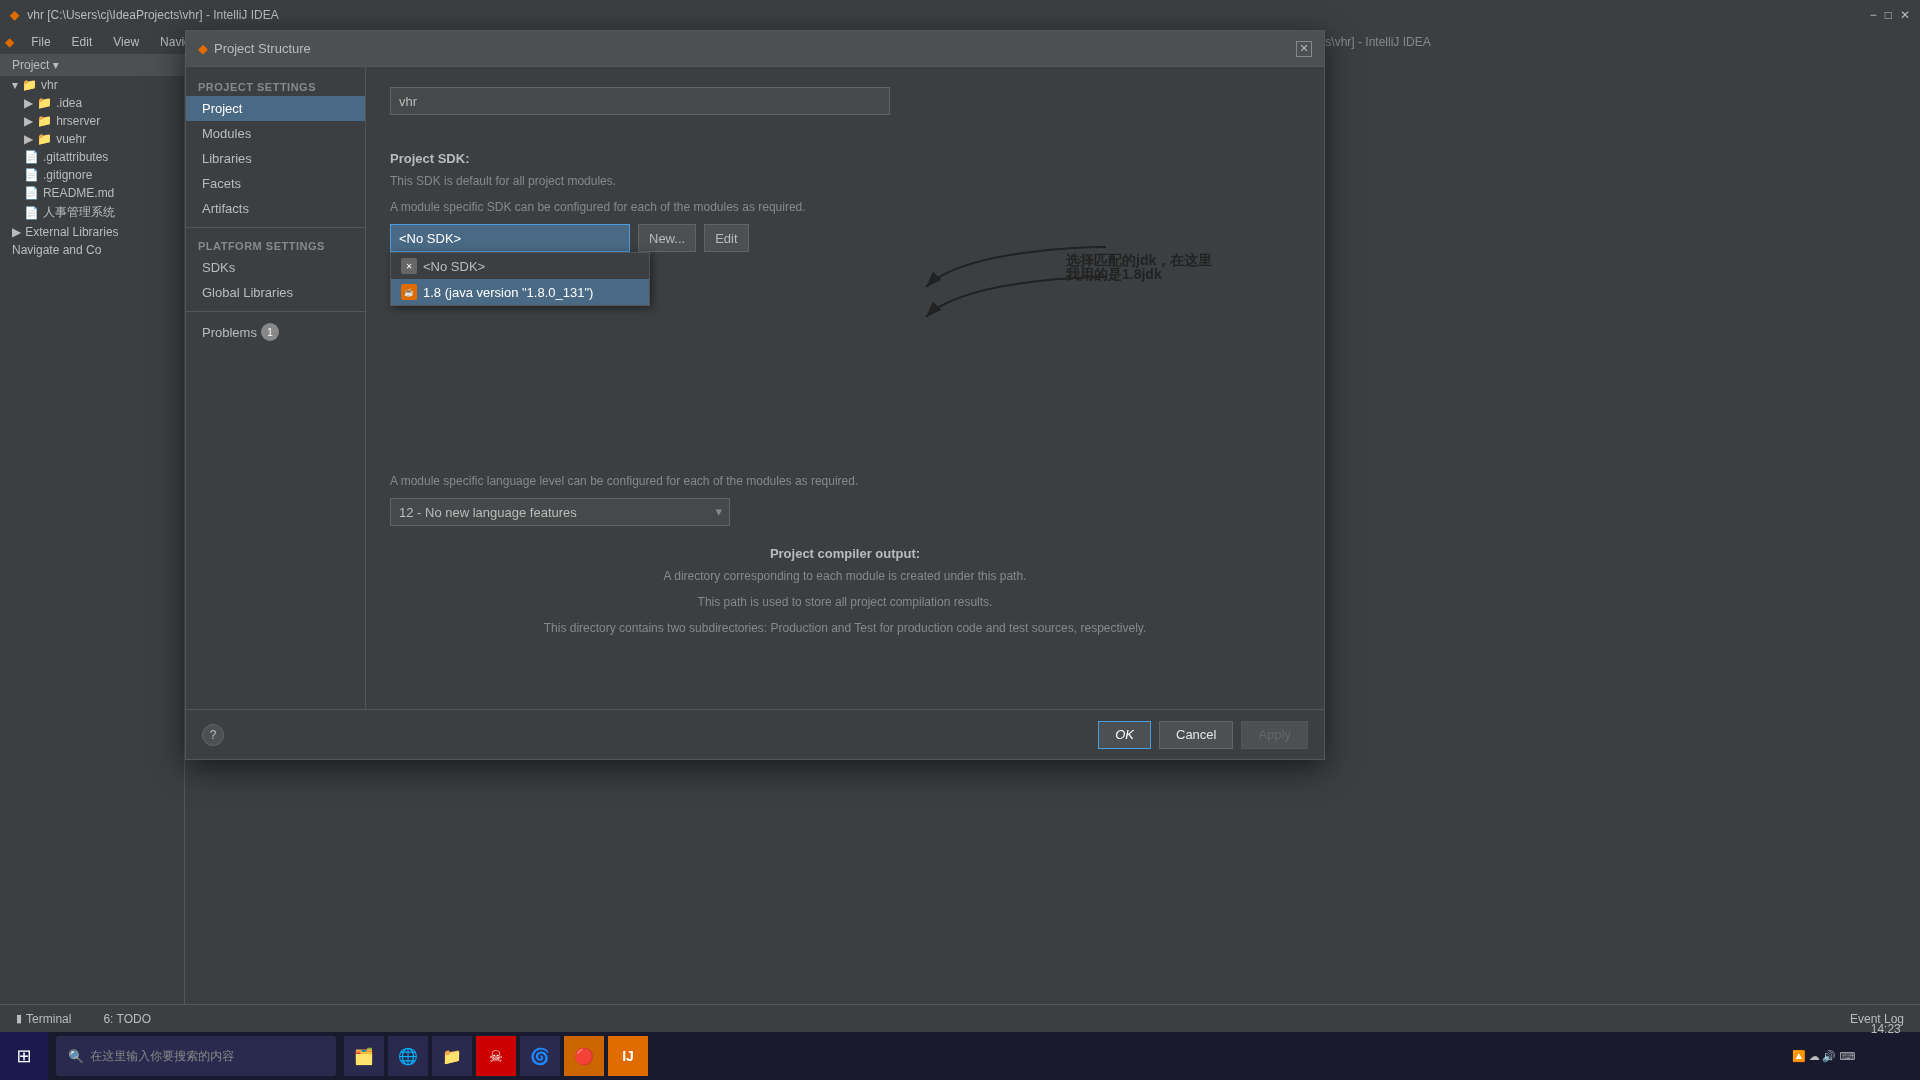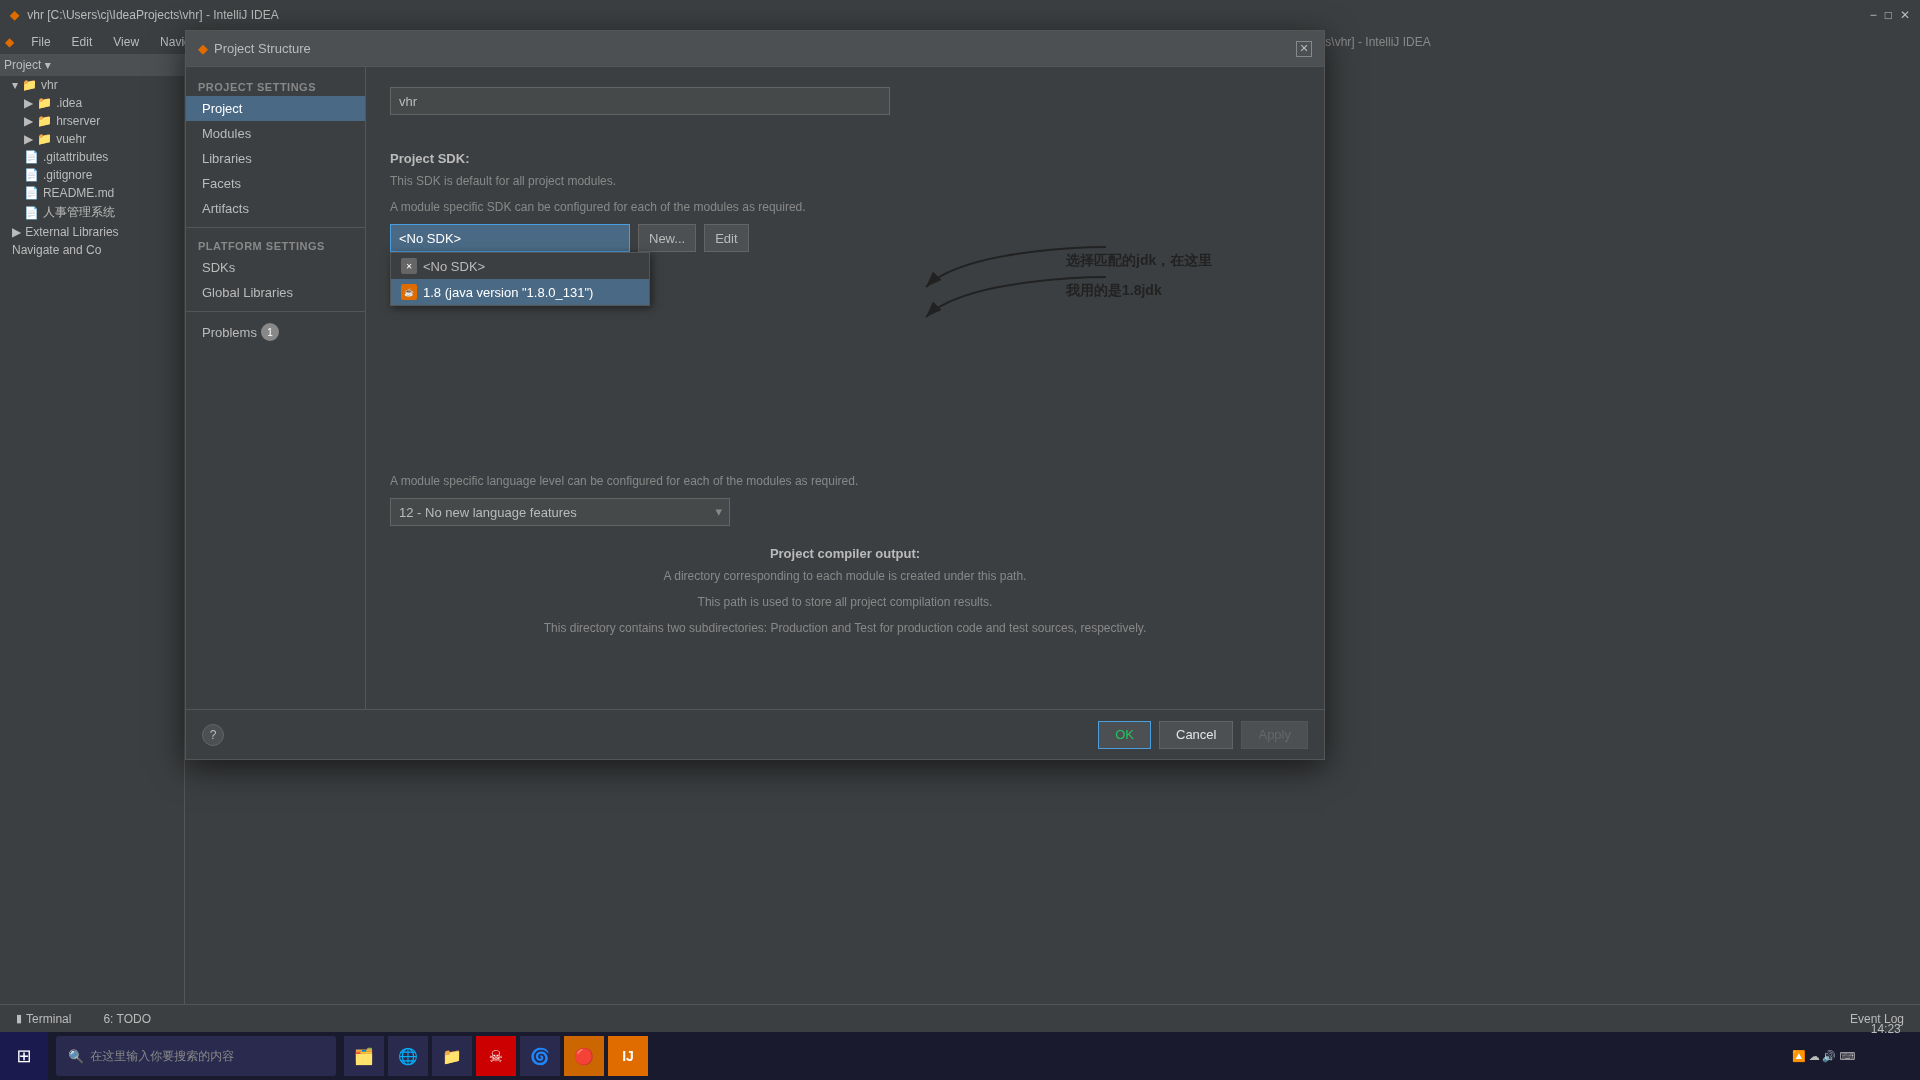--- a/index.html
+++ b/index.html
@@ -60,21 +60,21 @@
       top: 54px; left: 0;
       width: 185px;
       bottom: 60px;
       background: #3c3f41;
       border-right: 1px solid #555;
     }
 
     .project-header {
       display: flex;
       align-items: center;
-      padding: 4px 4px;
+      padding: 4px 12px;
       background: #4c5052;
       color: #bbbbbb;
       font-size: 12px;
       gap: 4px;
     }
 
     .tree-item {
       display: flex;
       align-items: center;
       padding: 2px 8px 2px 12px;
@@ -325,21 +325,22 @@
       padding: 4px 16px;
       font-size: 13px;
       cursor: pointer;
       border: 1px solid #646464;
       background: #4c5052;
       color: #e5e5e5;
     }
     .btn.primary {
       background: #4c5052;
       border-color: #4a9ede;
-      color: #22c55e;
+      color: #ffffff;
+      font-style: italic;
     }
     .btn.disabled {
       color: #666;
       border-color: #555;
       cursor: default;
     }
 
     
     .help-btn {
       width: 22px; height: 22px;
@@ -525,21 +526,21 @@
               <span>1.8 (java version "1.8.0_131")</span>
             </div>
           </div>
         </div>
         <button class="dropdown-btn">New...</button>
         <button class="dropdown-btn">Edit</button>
       </div>
 
       
       <div style="position:absolute; top:185px; left:700px; color:#222; font-size:14px; font-weight:bold; white-space:nowrap;">选择匹配的jdk，在这里</div>
-      <div style="position:absolute; top:215px; left:700px; color:#222; font-size:14px; font-weight:bold; white-space:nowrap;">我用的是1.8jdk</div>
+      <div style="position:absolute; top:199px; left:700px; color:#222; font-size:14px; font-weight:bold; white-space:nowrap;">我用的是1.8jdk</div>
       
       <svg style="position:absolute; top:160px; left:480px; width:300px; height:120px; pointer-events:none;">
         <defs>
           <marker id="arrowhead" markerWidth="8" markerHeight="6" refX="8" refY="3" orient="auto">
             <polygon points="0 0, 8 3, 0 6" fill="#222"></polygon>
           </marker>
         </defs>
         <path d="M 260 20 C 260 20, 120 20, 80 60" stroke="#222" stroke-width="2" fill="none" marker-end="url(#arrowhead)"></path>
         <path d="M 260 50 C 260 50, 120 50, 80 90" stroke="#222" stroke-width="2" fill="none" marker-end="url(#arrowhead)"></path>
       </svg>

